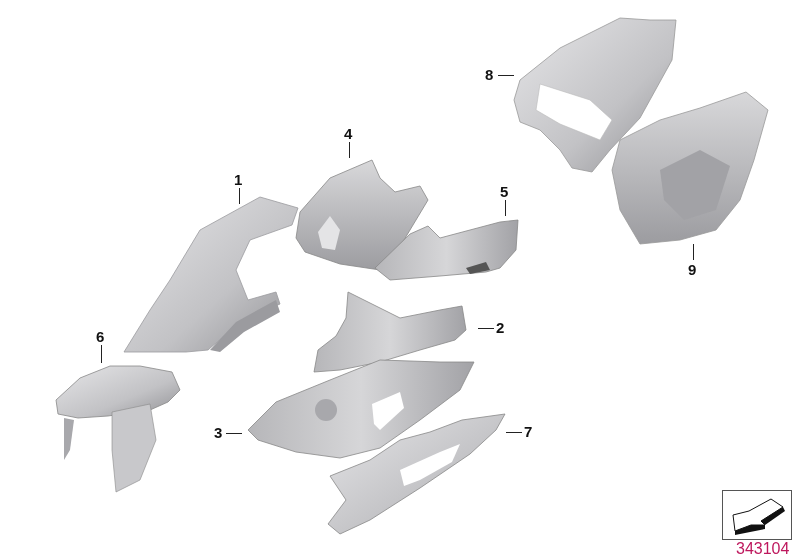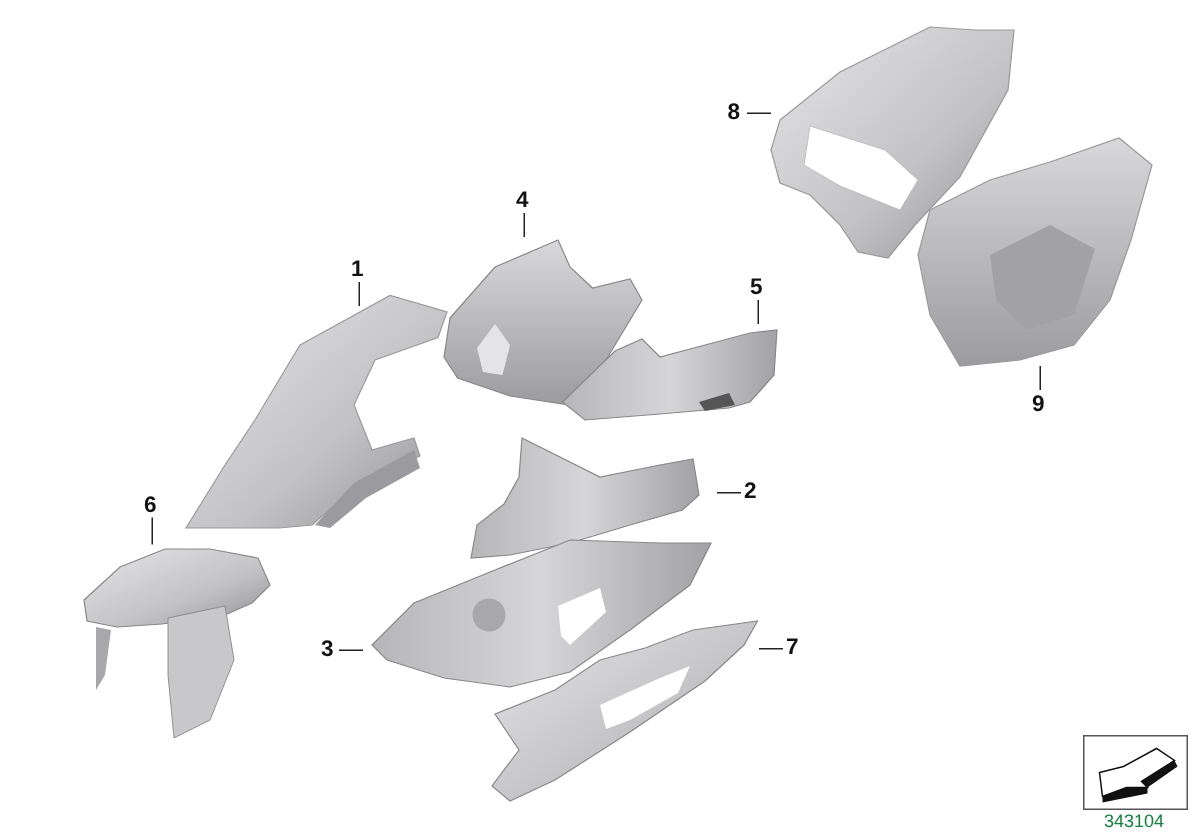--- a/index.html
+++ b/index.html
@@ -1,21 +1,21 @@
 <!DOCTYPE html>
 <html><head>
 <meta charset="utf-8">
 <style>
   html, body { margin:0; padding:0; background:#ffffff; }
   body { width:800px; height:560px; position:relative; overflow:hidden; font-family:"Liberation Sans", sans-serif; }
   .diagram { position:absolute; left:0; top:0; width:800px; height:560px; }
   .callout { position:absolute; font-family:"Liberation Sans", sans-serif; font-weight:bold; font-size:15px; color:#111; line-height:1; }
   .leader { position:absolute; background:#222; }
   .ref-box { position:absolute; left:722px; top:490px; width:68px; height:48px; border:1px solid #555; background:#fff; }
-  .ref-num { position:absolute; left:736px; top:540px; font-size:12px; color:#15803d; font-family:"Liberation Sans", sans-serif; }
+  .ref-num { position:absolute; left:736px; top:540px; font-size:16px; color:#be185d; font-family:"Liberation Sans", sans-serif; }
 </style>
 </head>
 <body>
 
 <svg class="diagram" width="800" height="560" viewBox="0 0 800 560" xmlns="http://www.w3.org/2000/svg">
   <defs>
     <linearGradient id="g1" x1="0" y1="0" x2="1" y2="1">
       <stop offset="0" stop-color="#e6e6e8"></stop>
       <stop offset="0.6" stop-color="#c2c2c5"></stop>
       <stop offset="1" stop-color="#8f8f93"></stop>

